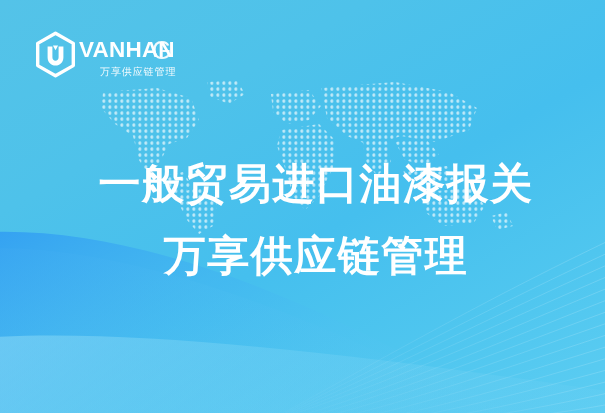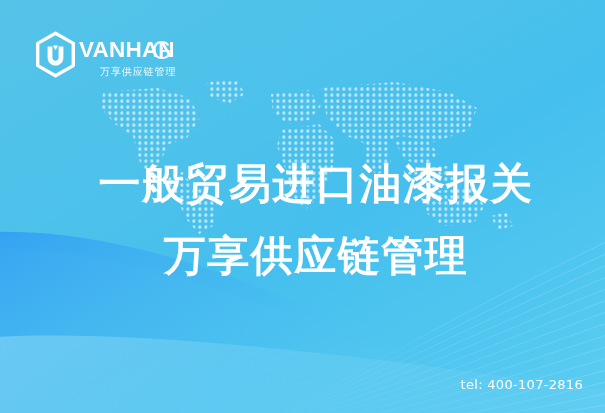--- a/index.html
+++ b/index.html
@@ -285,15 +285,14 @@
       <span class="logo-word-tail">G</span>
       <span class="logo-sub">万享供应链管理</span>
     </span>
   </div>
 
   <div class="headline">
     <span class="headline-line">一般贸易进口油漆报关</span>
     <span class="headline-line">万享供应链管理</span>
   </div>
 
-  <div class="tel">tel: 400-107-2816</div>
 
 </div>
 
 </body></html>

